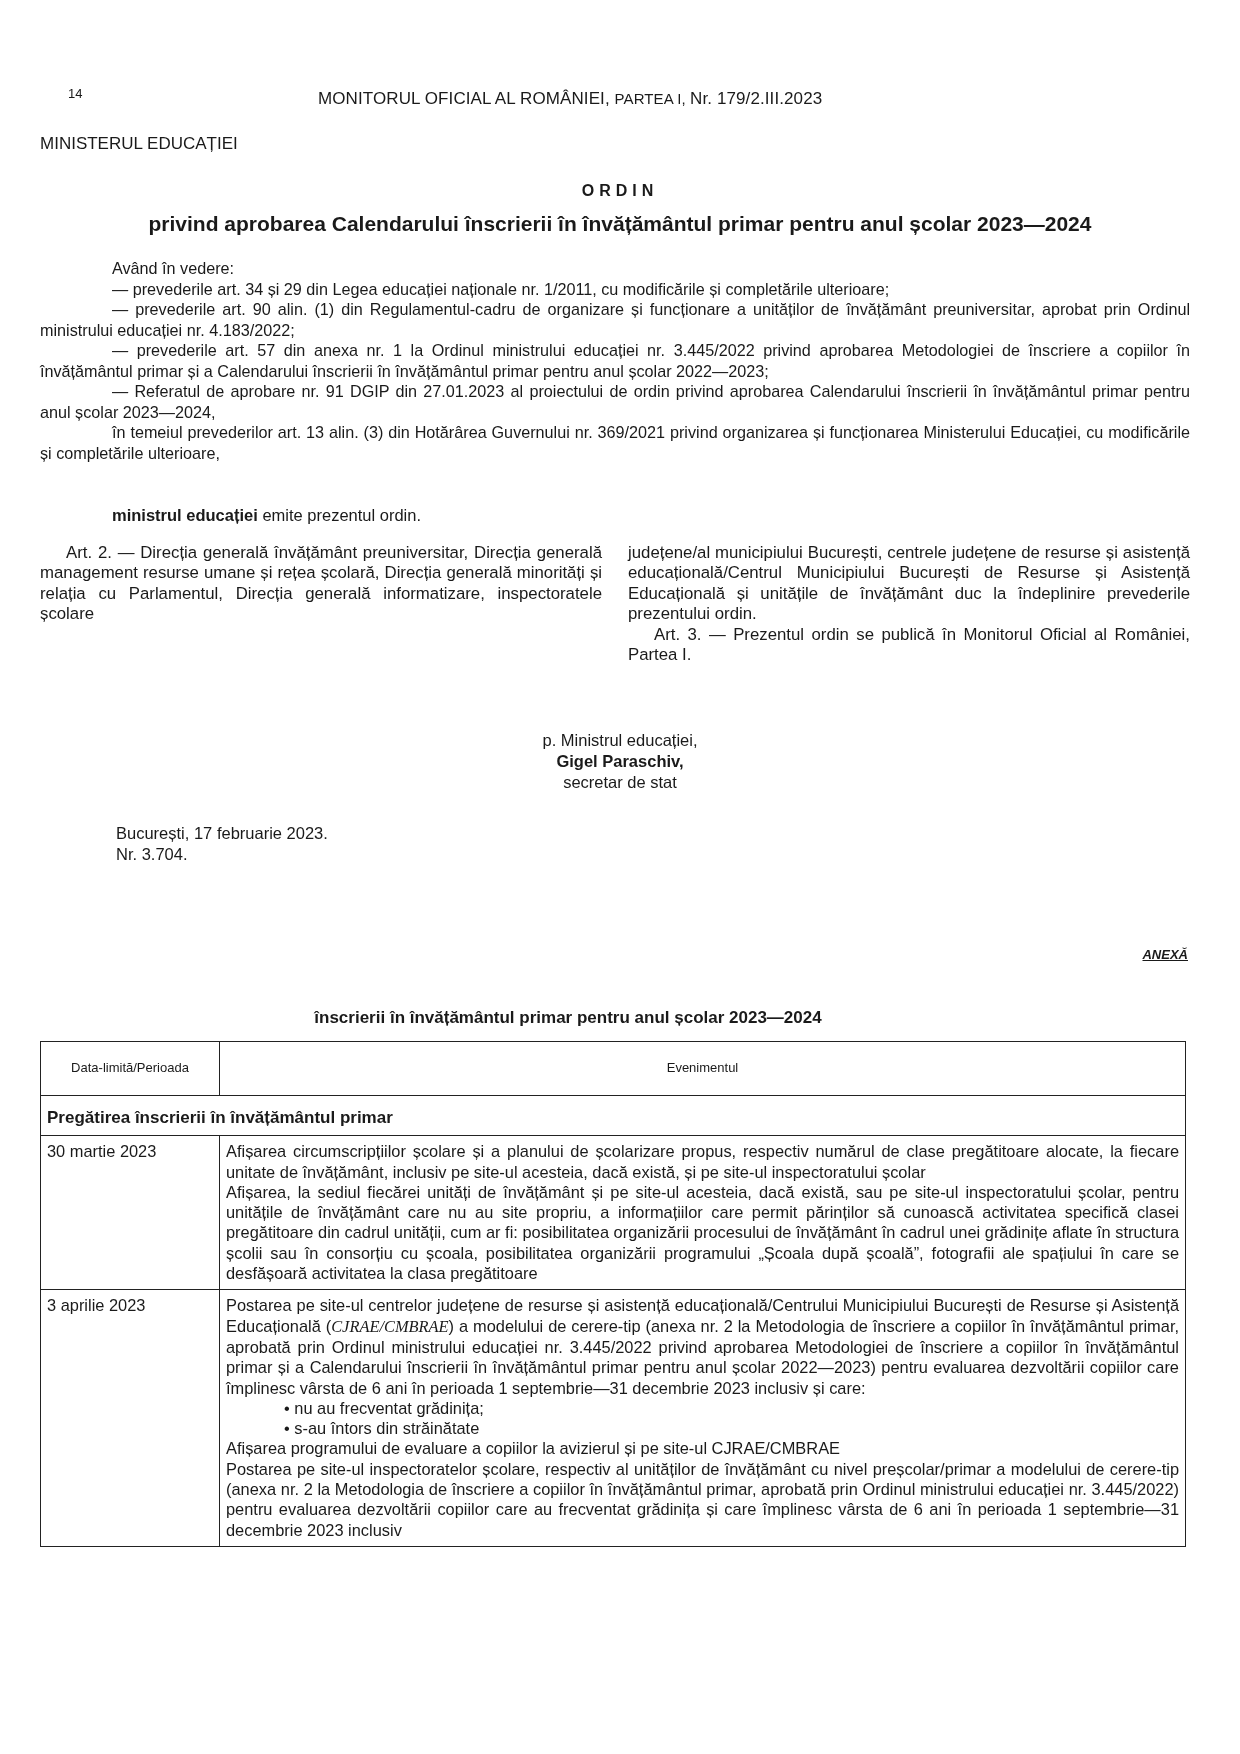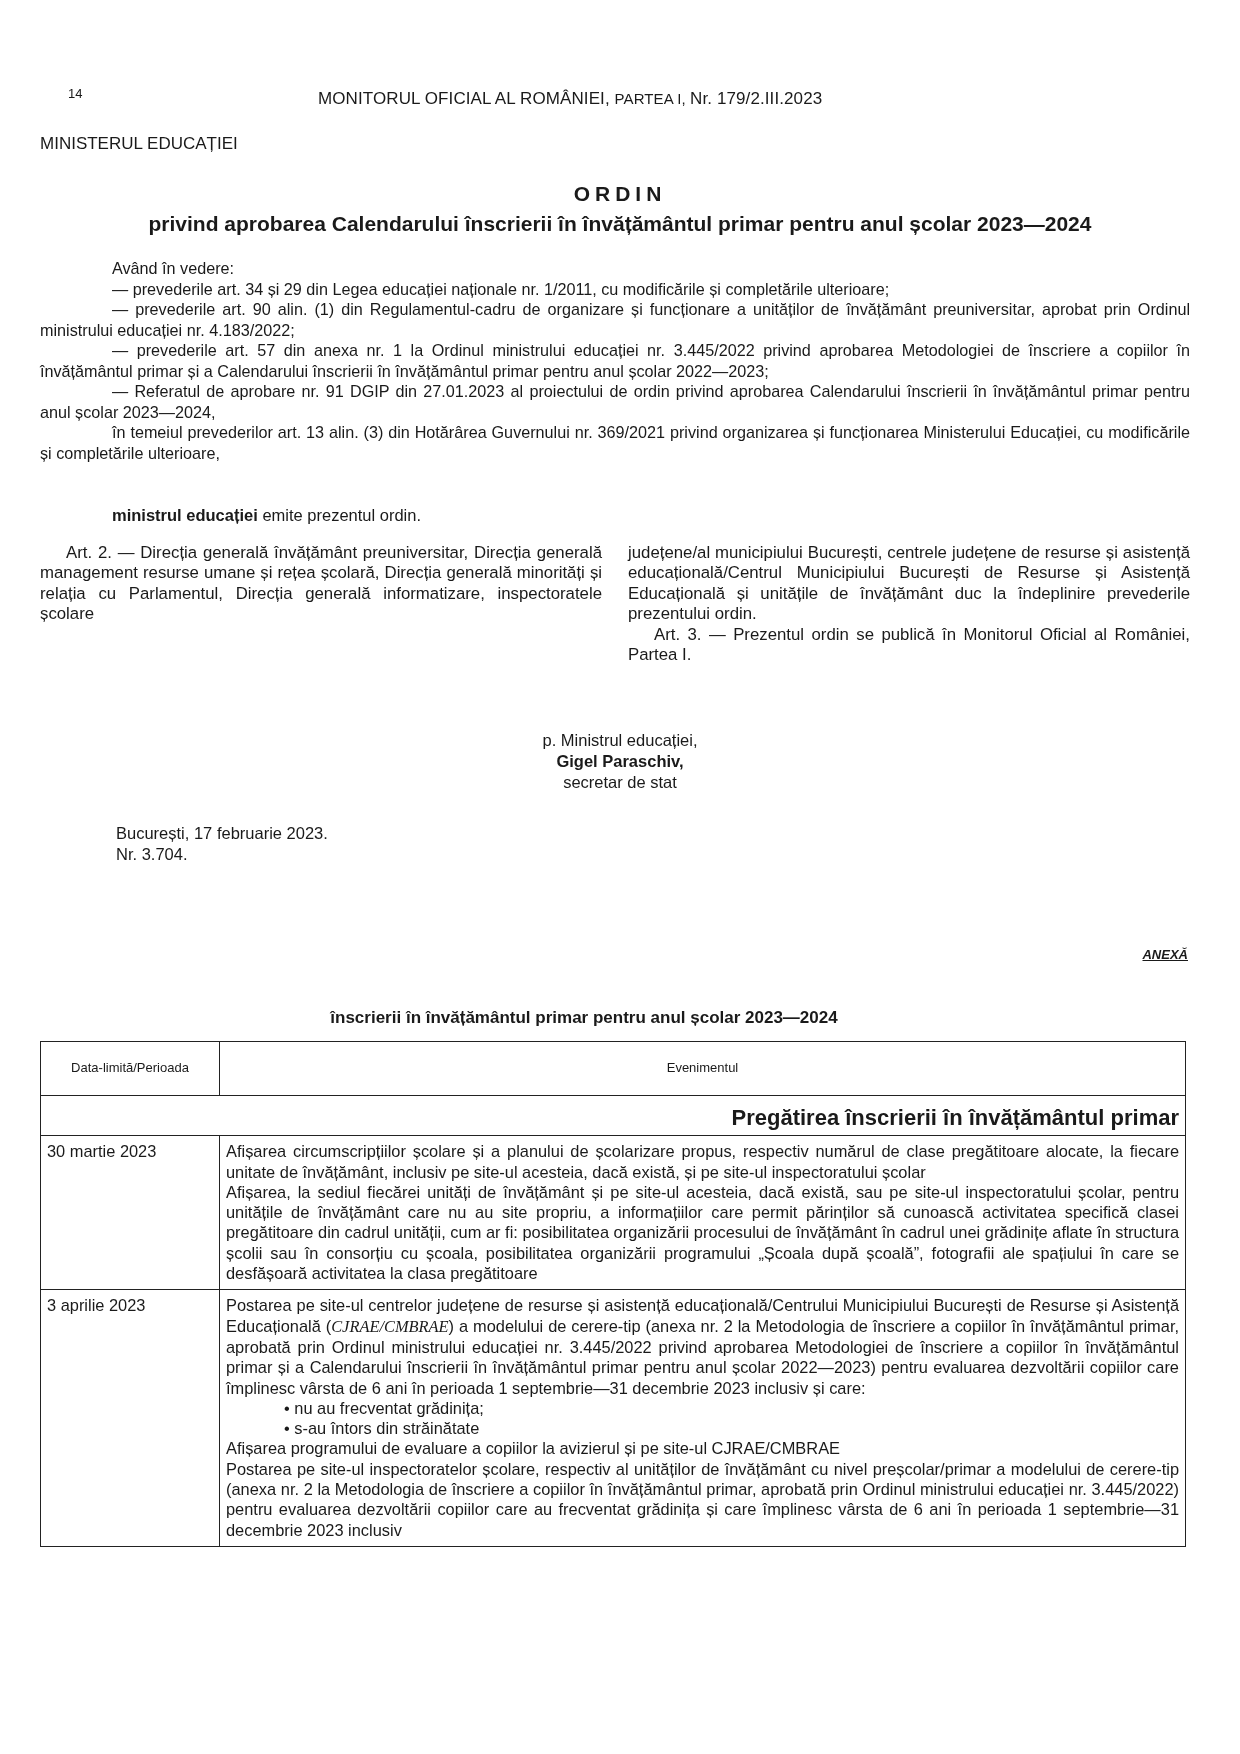--- a/index.html
+++ b/index.html
@@ -6,47 +6,47 @@
     body {
       width: 1240px; height: 1754px; position: relative; overflow: hidden;
       font-family: "Liberation Sans", sans-serif; color: #1a1a1a;
     }
     .page { position: absolute; left: 0; top: 0; width: 1240px; height: 1754px; }
     .abs { position: absolute; }
     .hdr-page { left: 68px; top: 86px; font-size: 13px; }
     .hdr-title { left: 318px; top: 89px; font-size: 17px; letter-spacing: 0.1px; }
     .hdr-title .sm { font-size: 15px; }
     .ministry { left: 40px; top: 134px; font-size: 17px; }
-    .ordin-title { left: 0; width: 1240px; top: 182px; text-align: center; font-weight: bold; font-size: 21px; letter-spacing: 5px; }
+    .ordin-title { left: 0; width: 1240px; top: 182px; text-align: center; font-weight: bold; font-size: 16px; letter-spacing: 5px; }
     .ordin-subtitle { left: 0; width: 1240px; top: 212px; text-align: center; font-weight: bold; font-size: 21px; }
     .preamble { left: 40px; top: 258px; width: 1150px; font-size: 16.2px; line-height: 20.5px; text-align: justify; }
     .preamble p { margin: 0; text-indent: 72px; }
     .preamble p.first { text-indent: 72px; }
     .emite { left: 112px; top: 506px; font-size: 16.5px; }
     .emite b { font-weight: bold; }
     .cols { left: 40px; top: 543px; width: 1150px; font-size: 16.8px; line-height: 20.4px; }
     .col { position: absolute; top: 0; width: 562px; text-align: justify; }
     .col p { margin: 0; text-indent: 26px; }
     .col.left { left: 0; }
     .col.right { left: 588px; }
     .col.right p.cont { text-indent: 0; }
     .sig { left: 440px; width: 360px; top: 730px; text-align: center; font-size: 16.5px; line-height: 21px; }
     .sig .name { font-weight: bold; }
     .place { left: 116px; top: 823px; font-size: 16.5px; line-height: 21px; }
     .anexa { right: 52px; top: 947px; font-size: 13px; font-style: italic; text-decoration: underline; font-weight: bold; }
     .cal-title { left: 0; width: 1240px; top: 985px; text-align: center; font-weight: bold; font-size: 16.5px; letter-spacing: 4px; }
-    .cal-subtitle { left: 0; width: 1136px; top: 1008px; text-align: center; font-weight: bold; font-size: 17px; padding-left: 16px; }
+    .cal-subtitle { left: 0; width: 1136px; top: 1008px; text-align: center; font-weight: bold; font-size: 17px; }
     table.cal {
       position: absolute; left: 40px; top: 1041px; width: 1146px;
       border-collapse: collapse; font-size: 16.4px; line-height: 20.3px;
     }
     table.cal td, table.cal th { border: 1.5px solid #222; vertical-align: top; padding: 3px 6px; }
     table.cal th { font-weight: normal; font-size: 13px; height: 47px; vertical-align: middle; text-align: center; }
     table.cal th.c1 { width: 166px; }
-    table.cal tr.section td { text-align: right; font-weight: bold; font-size: 22px; padding: 12px 6px 7px; }
+    table.cal tr.section td { text-align: left; font-weight: bold; font-size: 17px; padding: 12px 6px 7px; }
     table.cal td.date { width: 166px; padding-top: 5px; }
     table.cal td.event { text-align: justify; padding-top: 5px; padding-bottom: 6px; }
     .event p { margin: 0; }
     .event ul { margin: 0; padding-left: 58px; list-style: none; }
     .event ul li::before { content: "\2022\00a0"; }
     .it { font-style: italic; font-family: Liberation Serif, serif; }
   </style>
 </head>
 <body>
 

